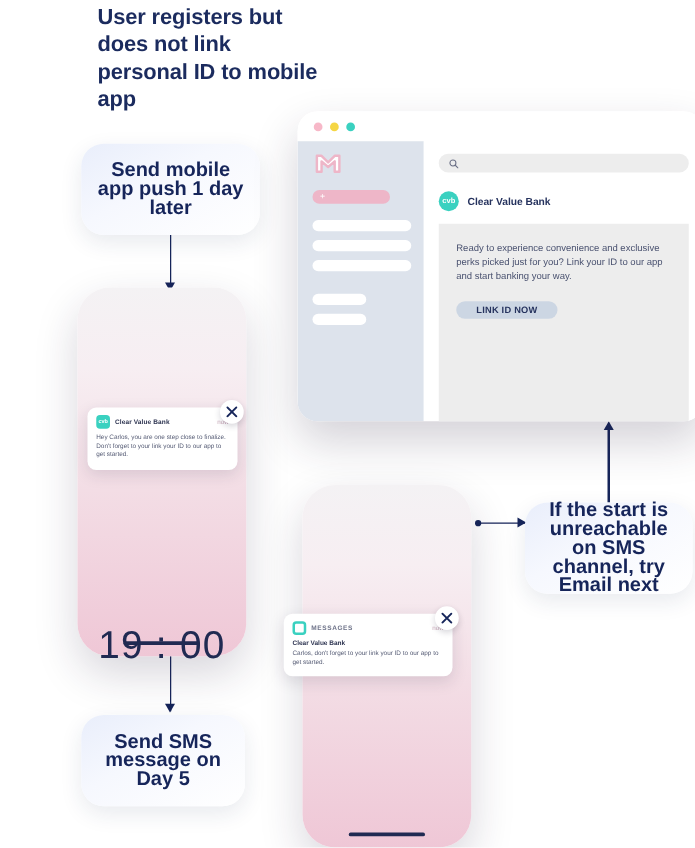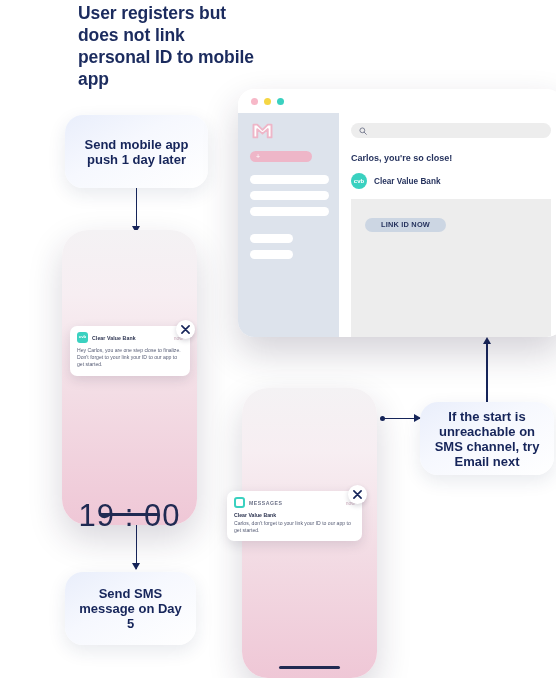--- a/index.html
+++ b/index.html
@@ -38,21 +38,21 @@
     position: absolute;
     border-radius: 18px;
     background: linear-gradient(150deg, #e9eefb 0%, #f6f8fe 42%, #ffffff 100%);
     box-shadow: 0 6px 18px rgba(30,45,90,0.10);
     display: flex;
     align-items: center;
     justify-content: center;
     text-align: center;
     color: #16255a;
     font-weight: 700;
-    font-size: 13px;
+    font-size: 16px;
     line-height: 15px;
     padding: 6px 12px;
   }
 
   #callout-push   { left: 33px;  top: 115px; width: 143px; height: 73px; }
   #callout-sms    { left: 33px;  top: 572px; width: 131px; height: 73px; }
   #callout-email  { left: 388px; top: 402px; width: 134px; height: 73px; }
 
   
   .vline {
@@ -442,28 +442,28 @@
 
       <div id="email-content">
 
         <div id="search-bar">
           <svg viewBox="0 0 12 12">
             <circle cx="5" cy="5" r="3.6" fill="none" stroke="#6d7288" stroke-width="1.3"></circle>
             <path d="M7.8 7.8 L11 11" stroke="#6d7288" stroke-width="1.3" stroke-linecap="round"></path>
           </svg>
         </div>
 
-        <div id="email-subject">Carlos, you're so close!</div>
 
         <div id="sender-row">
           <span id="sender-avatar">cvb</span>
           <span id="sender-name">Clear Value Bank</span>
         </div>
 
         <div id="email-card">
+          <div class="email-para">Ready to experience convenience and exclusive perks picked just for you? Link your ID to our app and start banking your way.</div>
           <button id="link-id-btn">LINK ID NOW</button>
         </div>
 
       </div>
     </div>
   </div>
 
 </div>
 
 </body></html>

